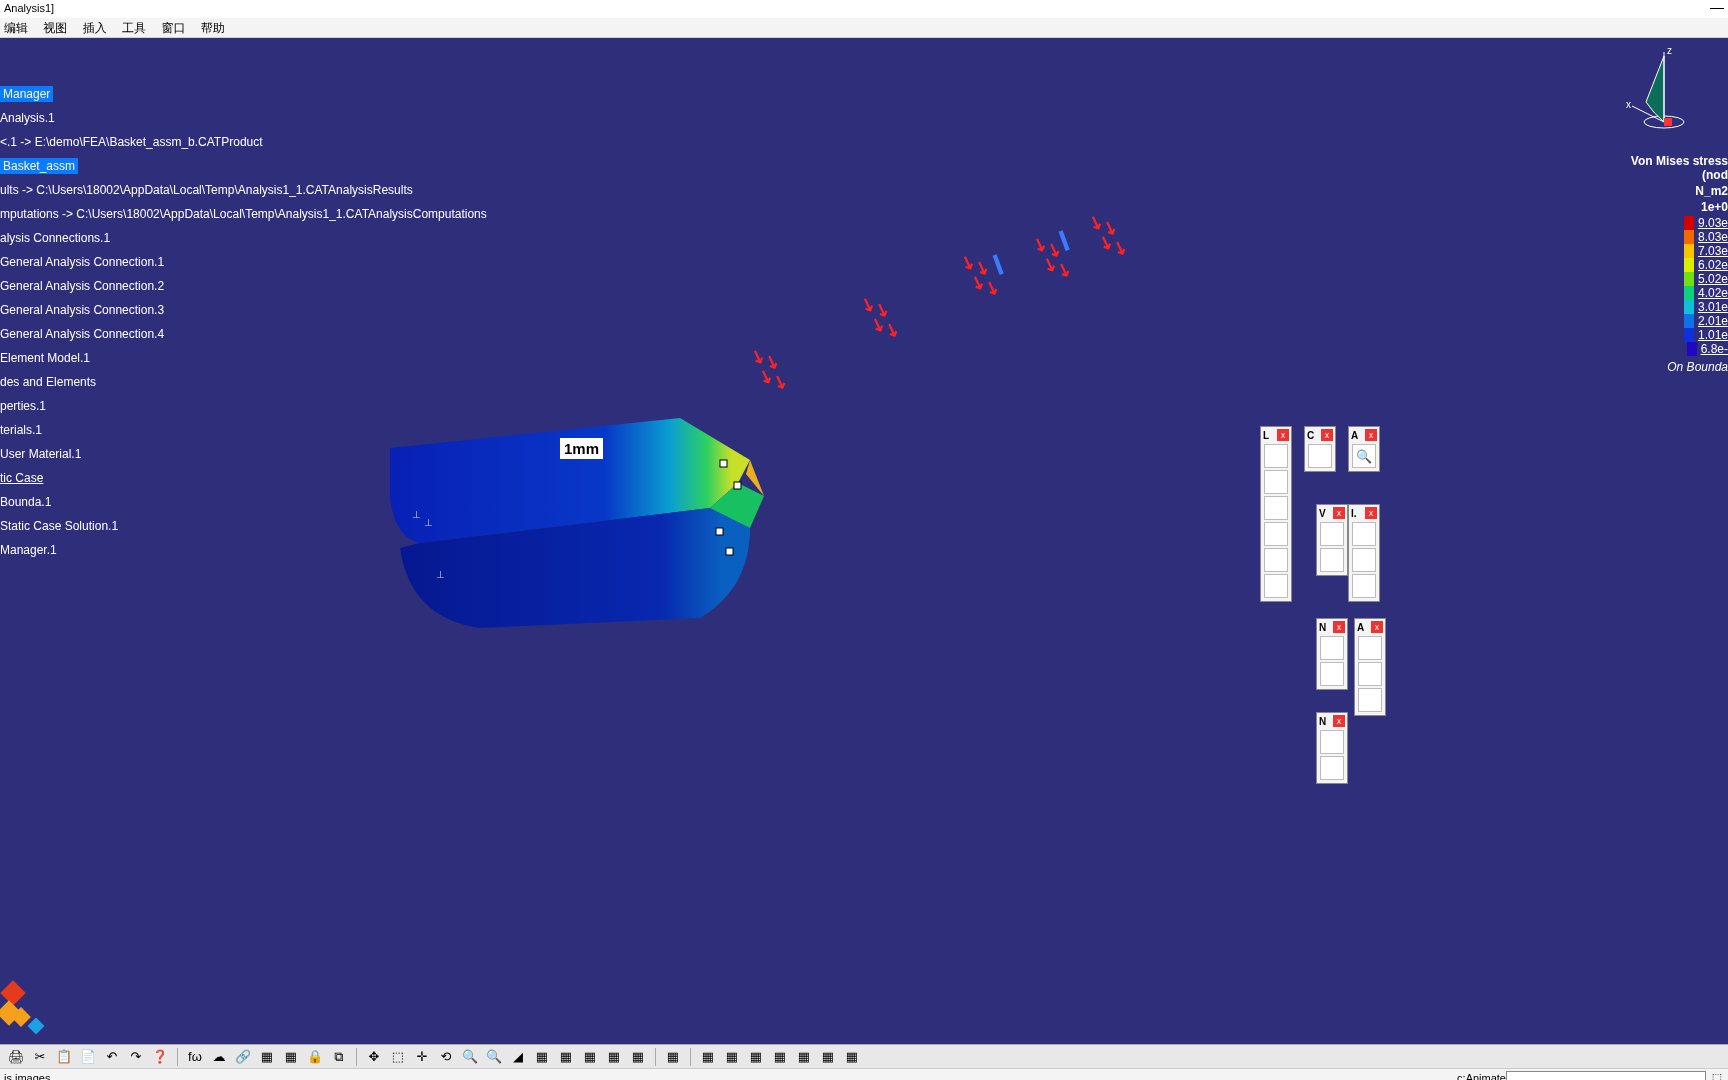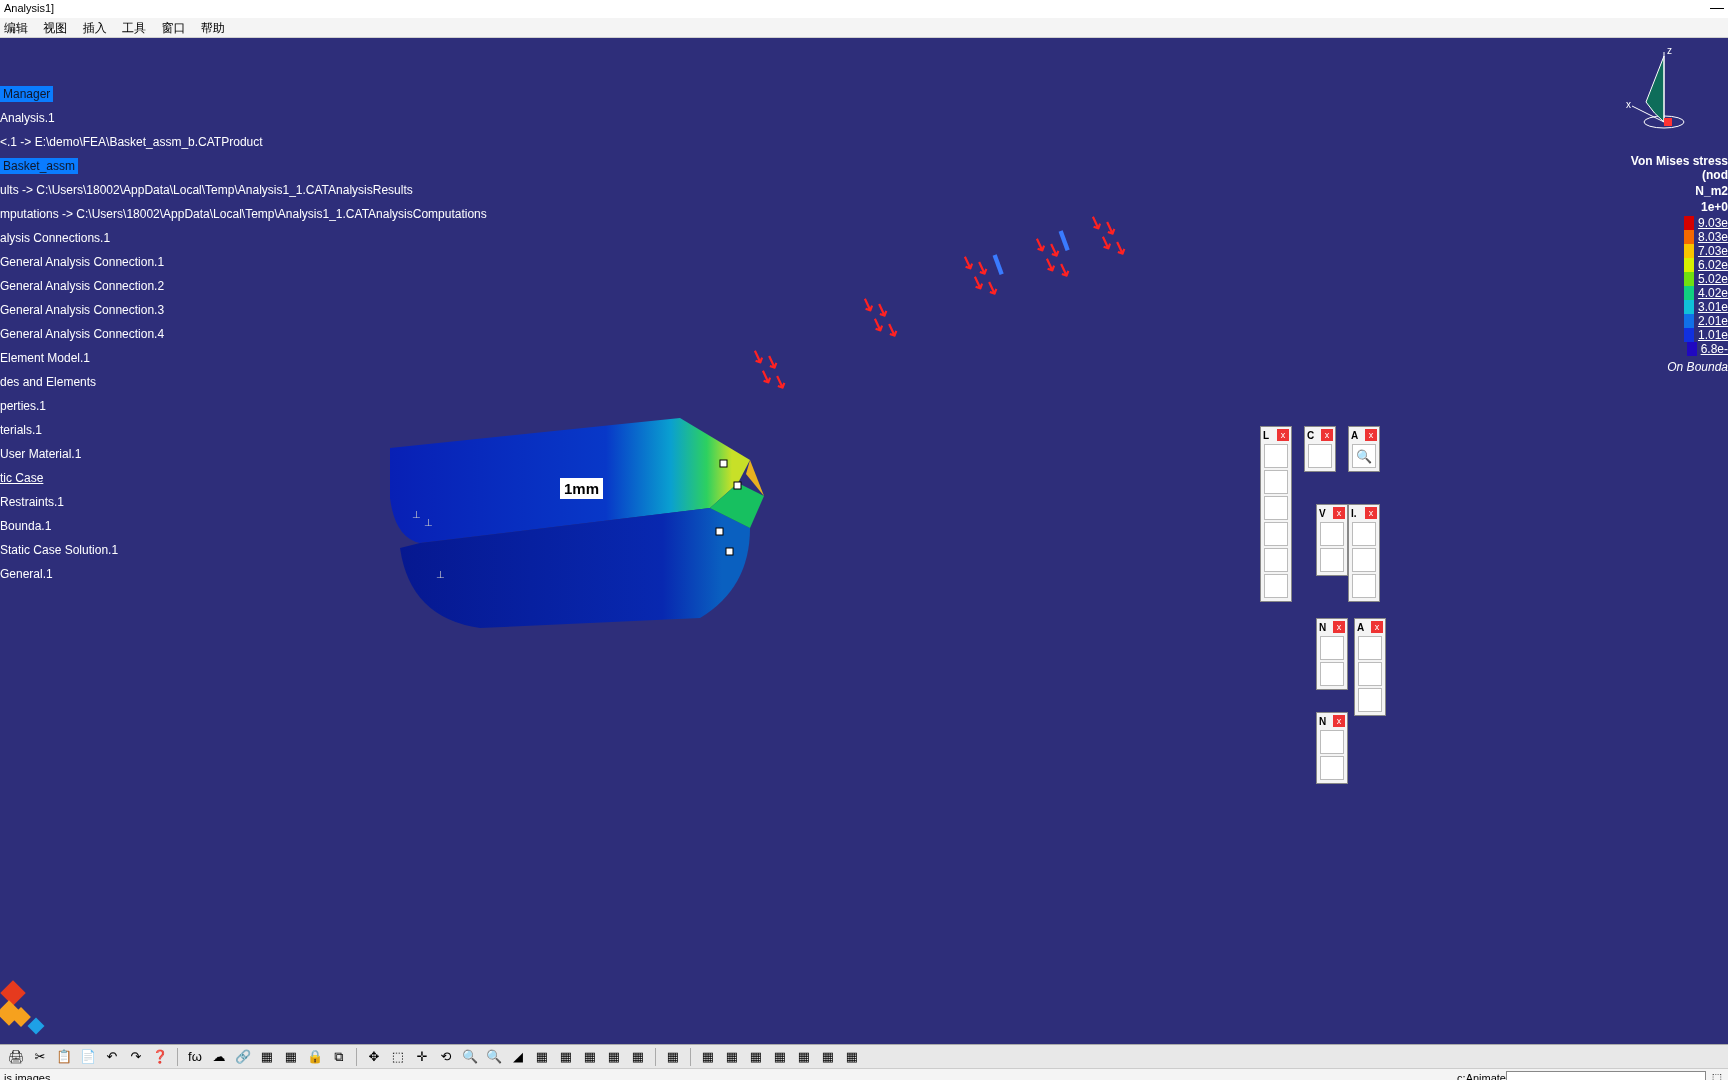--- a/index.html
+++ b/index.html
@@ -8,39 +8,39 @@
 .titlebar { height: 18px; background: #fff; color: #000; font-size: 11px; padding: 2px 4px; position: relative; }
 .titlebar .minbtn { position: absolute; right: 4px; top: 0; font-size: 14px; line-height: 14px; }
 
 .menubar { height: 20px; background: #f4f4f4; border-bottom: 1px solid #d0d0d0; font-size: 12px; padding: 2px 4px; }
 .menubar span { margin-right: 12px; }
 
 .workspace { position: relative; height: 1006px; background: #2e2e7a; color: #fff; }
 
 .tree { position: absolute; left: 0; top: 44px; font-size: 12px; line-height: 24px; }
 .tree .item { white-space: nowrap; }
-.tree .hl { background: #0a7cff; color: #0f172a; padding: 1px 3px; }
+.tree .hl { background: #0a7cff; color: #fef9c3; padding: 1px 3px; }
 .tree .ul { text-decoration: underline; }
 
 .compass { position: absolute; right: 24px; top: 6px; width: 80px; height: 90px; }
 
 .legend { position: absolute; right: 0; top: 116px; width: 115px; font-size: 12px; text-align: right; }
 .legend .title { margin-bottom: 2px; font-weight: bold; }
 .legend .row { display: flex; justify-content: flex-end; align-items: center; height: 14px; text-decoration: underline; }
 .legend .swatch { width: 10px; height: 14px; margin-right: 4px; }
 .legend .foot { margin-top: 4px; font-style: italic; }
 
 .panel { position: absolute; background: #f4f4f4; border: 1px solid #888; padding: 2px; }
 .panel .hdr { display: flex; justify-content: space-between; align-items: center; margin-bottom: 2px; }
 .panel .hdr .lab { font-size: 10px; color: #000; font-weight: bold; }
 .panel .hdr .x { background: #e33; color: #fff; font-size: 9px; width: 12px; height: 12px; text-align: center; line-height: 12px; }
 .panel .btn { width: 24px; height: 24px; background: #fff; border: 1px solid #bbb; margin: 1px; display: inline-flex; align-items: center; justify-content: center; font-size: 13px; }
 
 .model { position: absolute; left: 370px; top: 350px; width: 400px; height: 250px; }
-.dimlabel { position: absolute; left: 560px; top: 400px; background: #fff; color: #000; font-size: 15px; font-weight: bold; padding: 2px 4px; margin-top: 40px; }
+.dimlabel { position: absolute; left: 560px; top: 400px; background: #fff; color: #000; font-size: 15px; font-weight: bold; padding: 2px 4px; }
 
 .arrow { position: absolute; color: #f22; font-size: 18px; font-weight: bold; transform: rotate(20deg); }
 .beam { position: absolute; color: #3a7bff; font-size: 30px; font-weight: bold; }
 
 .logo { position: absolute; left: 0; bottom: 4px; }
 
 .bottombar { height: 24px; background: #e8e8e8; border-top: 1px solid #aaa; display: flex; align-items: center; padding: 0 4px; }
 .bottombar .ico { width: 20px; height: 20px; margin: 0 2px; display: inline-flex; align-items: center; justify-content: center; font-size: 13px; }
 .bottombar .sep { width: 1px; height: 18px; background: #aaa; margin: 0 5px; }
 
@@ -79,24 +79,23 @@
       <div class="item"><span>General Analysis Connection.1</span></div>
       <div class="item"><span>General Analysis Connection.2</span></div>
       <div class="item"><span>General Analysis Connection.3</span></div>
       <div class="item"><span>General Analysis Connection.4</span></div>
       <div class="item"><span>Element Model.1</span></div>
       <div class="item"><span>des and Elements</span></div>
       <div class="item"><span>perties.1</span></div>
       <div class="item"><span>terials.1</span></div>
       <div class="item"><span>User Material.1</span></div>
       <div class="item"><span class="ul">tic Case</span></div>
-      <div class="item"><span>Restraints.1</span></div>
       <div class="item"><span>Bounda.1</span></div>
       <div class="item"><span>Static Case Solution.1</span></div>
-      <div class="item"><span>General.1</span></div>
+      <div class="item"><span>Manager.1</span></div>
     </div>
 
   <div class="compass">
     <svg width="80" height="90">
       <ellipse cx="40" cy="78" rx="20" ry="6" fill="none" stroke="#fff" stroke-width="1"></ellipse>
       <path d="M40 78 L40 12 L22 58 Q30 70 40 78 Z" fill="#0e6d5a" stroke="#fff" stroke-width="1"></path>
       <line x1="40" y1="78" x2="40" y2="8" stroke="#fff"></line>
       <line x1="40" y1="78" x2="8" y2="62" stroke="#fff"></line>
       <rect x="40" y="74" width="8" height="8" fill="#f33"></rect>
       <text x="43" y="10" fill="#fff" font-size="10">z</text>

